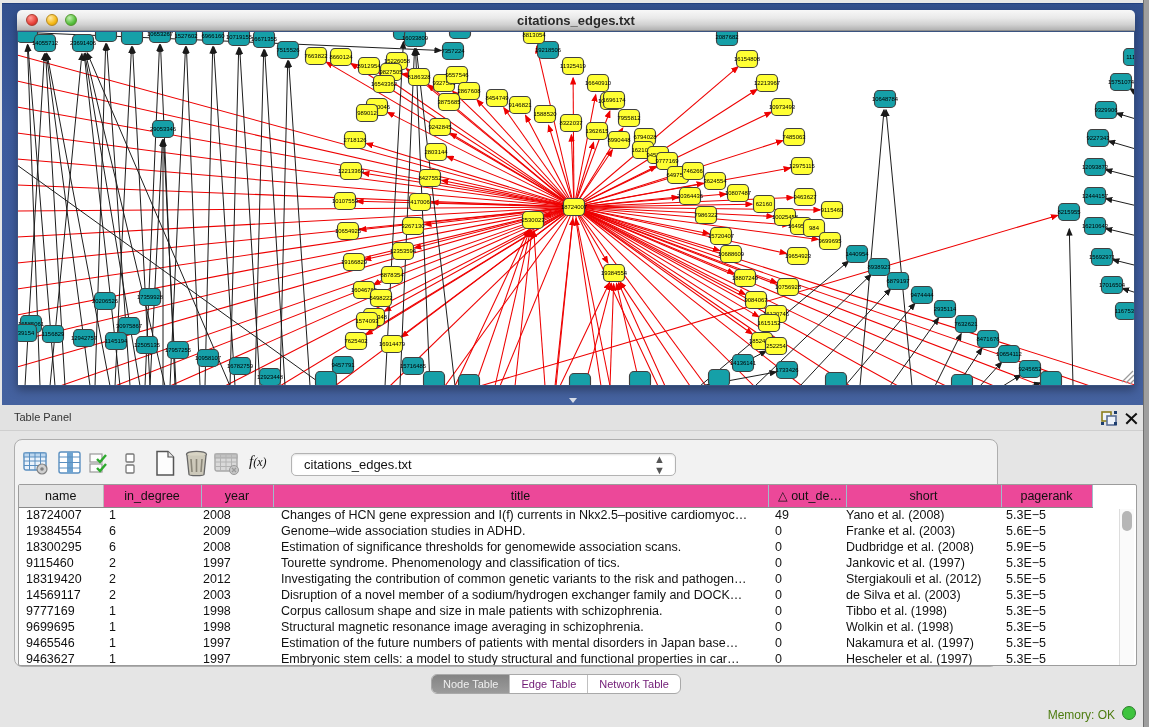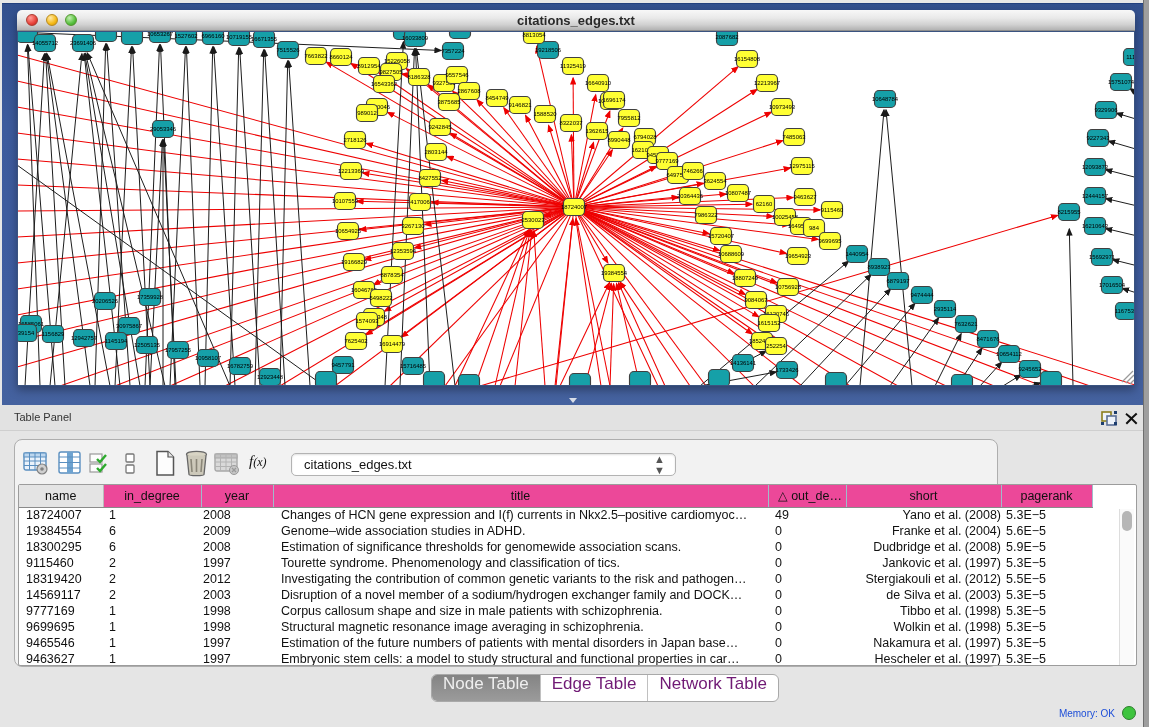--- a/index.html
+++ b/index.html
@@ -16,28 +16,28 @@
 #cont{position:absolute;left:14px;top:34px;width:984px;height:228px;background:#f2f2f2;border:1px solid #aeaeae;border-radius:8px}
 #toolbar{position:absolute;left:8px;top:8px;height:30px;width:1100px}
 #combo{position:absolute;left:268px;top:5px;width:385px;height:23px;background:#fff;border:1px solid #b3b3b3;border-radius:5px;font-size:13px;color:#111;line-height:21px;padding-left:12px;box-shadow:inset 0 1px 2px rgba(0,0,0,0.12)}
 #combo .ar{position:absolute;right:10px;top:0;font-size:11px;color:#555;line-height:11px}
 #grid{position:absolute;left:3px;top:44px;width:1119px;height:182px;background:#fff;border:1px solid #9c9c9c;border-radius:2px;overflow:hidden}
 table{border-collapse:collapse;table-layout:fixed;width:1073px;font-size:12.5px;color:#111}
 th{height:22px;font-weight:normal;font-size:12.5px;background:#ec4899;border-right:1px solid #9fbccb;border-bottom:1px solid #8a8a8a;text-align:center;overflow:hidden;white-space:nowrap}
 th.c0{background:#e4e4e4;border-right:1px solid #bbb}
 td{height:16px;padding:0;overflow:hidden;white-space:nowrap}
 td.c0{padding-left:7px}td.c1{padding-left:6px}td.c2{padding-left:2px}td.c3{padding-left:8px}td.c4{padding-left:7px}
-td.c5{text-align:right}td.c6{padding-left:5px}
+td.c5{text-align:left}td.c6{padding-left:5px}
 #sbar{position:absolute;right:2px;top:24px;width:15px;height:156px;background:#fafafa;border-left:1px solid #ddd}
 #thumb{position:absolute;left:2px;top:2px;width:10px;height:20px;background:#b6b6b6;border-radius:5px}
-#tabs{position:absolute;left:431px;top:269px;height:28px;display:flex;border:1px solid #a9a9a9;border-radius:6px;overflow:hidden;background:#fff;font-size:17px}
+#tabs{position:absolute;left:431px;top:269px;height:20px;display:flex;border:1px solid #a9a9a9;border-radius:6px;overflow:hidden;background:#fff;font-size:11px}
 #tabs div{padding:0 11px;line-height:18px;color:#701a75}
 #tabs div.sel{background:linear-gradient(180deg,#848484,#9b9b9b);color:#efefef}
 #tabs div + div{border-left:1px solid #c0c0c0}
-#mem{position:absolute;right:34px;top:303px;font-size:10px;color:#1d4ed8}
+#mem{position:absolute;right:34px;top:303px;font-size:12px;color:#4d7c0f}
 #memdot{position:absolute;right:13px;top:301px;width:14px;height:14px;border-radius:50%;background:#3ec43e;border:1.5px solid #2e7d2e}
 #caret{position:absolute;left:569px;top:398px;width:0;height:0;border-left:4px solid transparent;border-right:4px solid transparent;border-top:5px solid #d9dee8}
 .picon{position:absolute;top:12px}
 </style></head>
 <body>
 <div id="page">
 <div id="desktop"></div>
 <div id="rstrip"></div>
 <div id="win">
   <div id="cv">
@@ -610,21 +610,21 @@
                 <td class="c4">49</td>
                 <td class="c5">Yano et al. (2008)</td>
                 <td class="c6">5.3E−5</td>
               </tr>
               <tr>
                 <td class="c0">19384554</td>
                 <td class="c1">6</td>
                 <td class="c2">2009</td>
                 <td class="c3">Genome–wide association studies in ADHD.</td>
                 <td class="c4">0</td>
-                <td class="c5">Franke et al. (2004)</td>
+                <td class="c5">Franke et al. (2003)</td>
                 <td class="c6">5.6E−5</td>
               </tr>
               <tr>
                 <td class="c0">18300295</td>
                 <td class="c1">6</td>
                 <td class="c2">2008</td>
                 <td class="c3">Estimation of significance thresholds for genomewide association scans.</td>
                 <td class="c4">0</td>
                 <td class="c5">Dudbridge et al. (2008)</td>
                 <td class="c6">5.9E−5</td>

